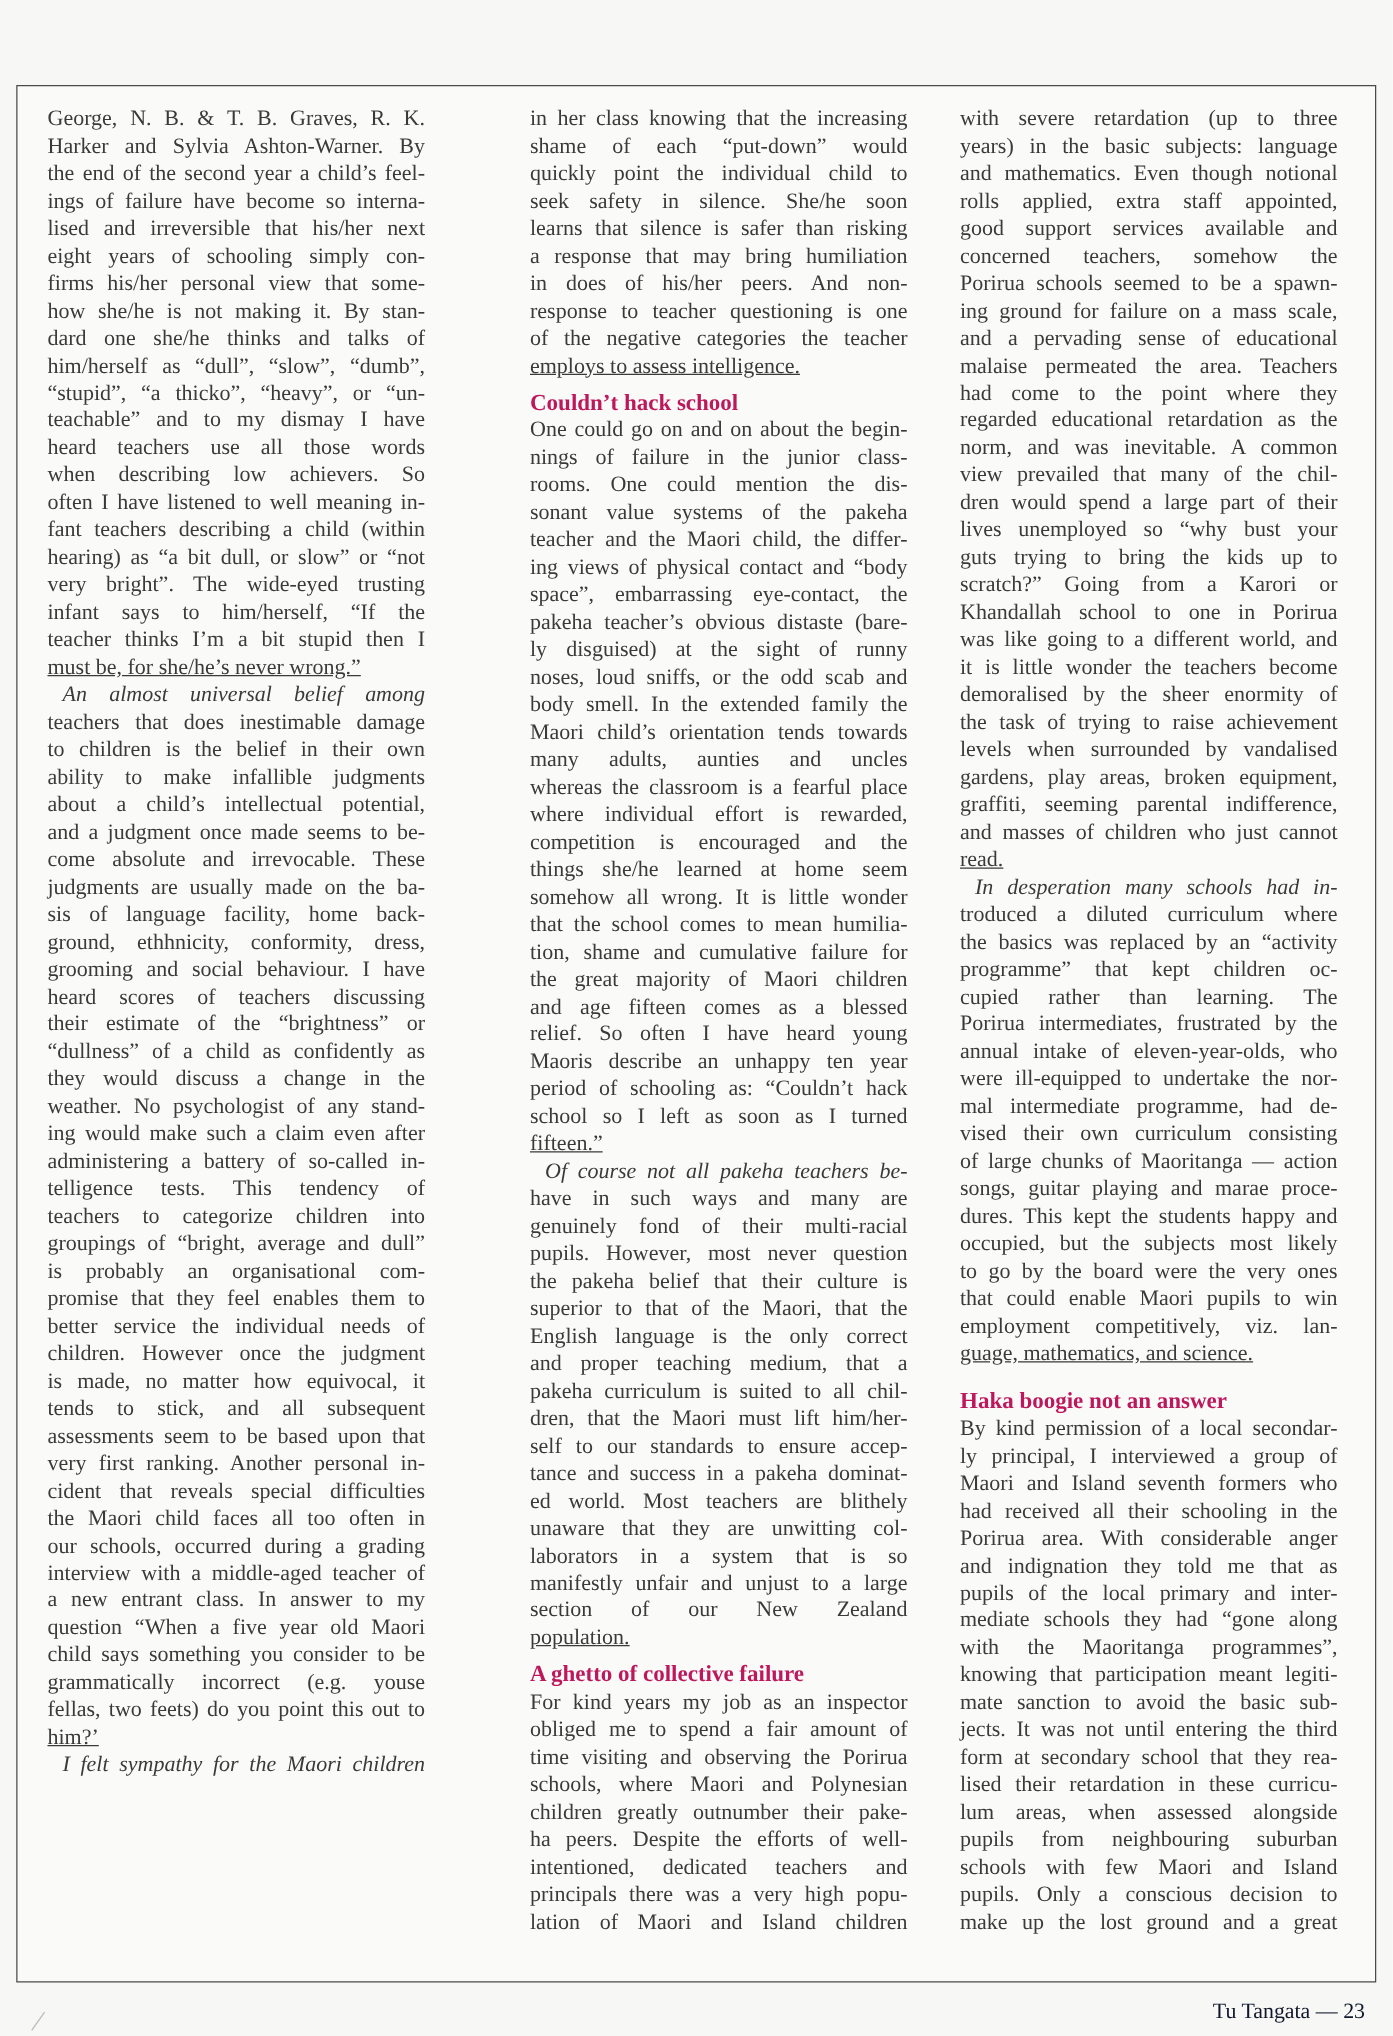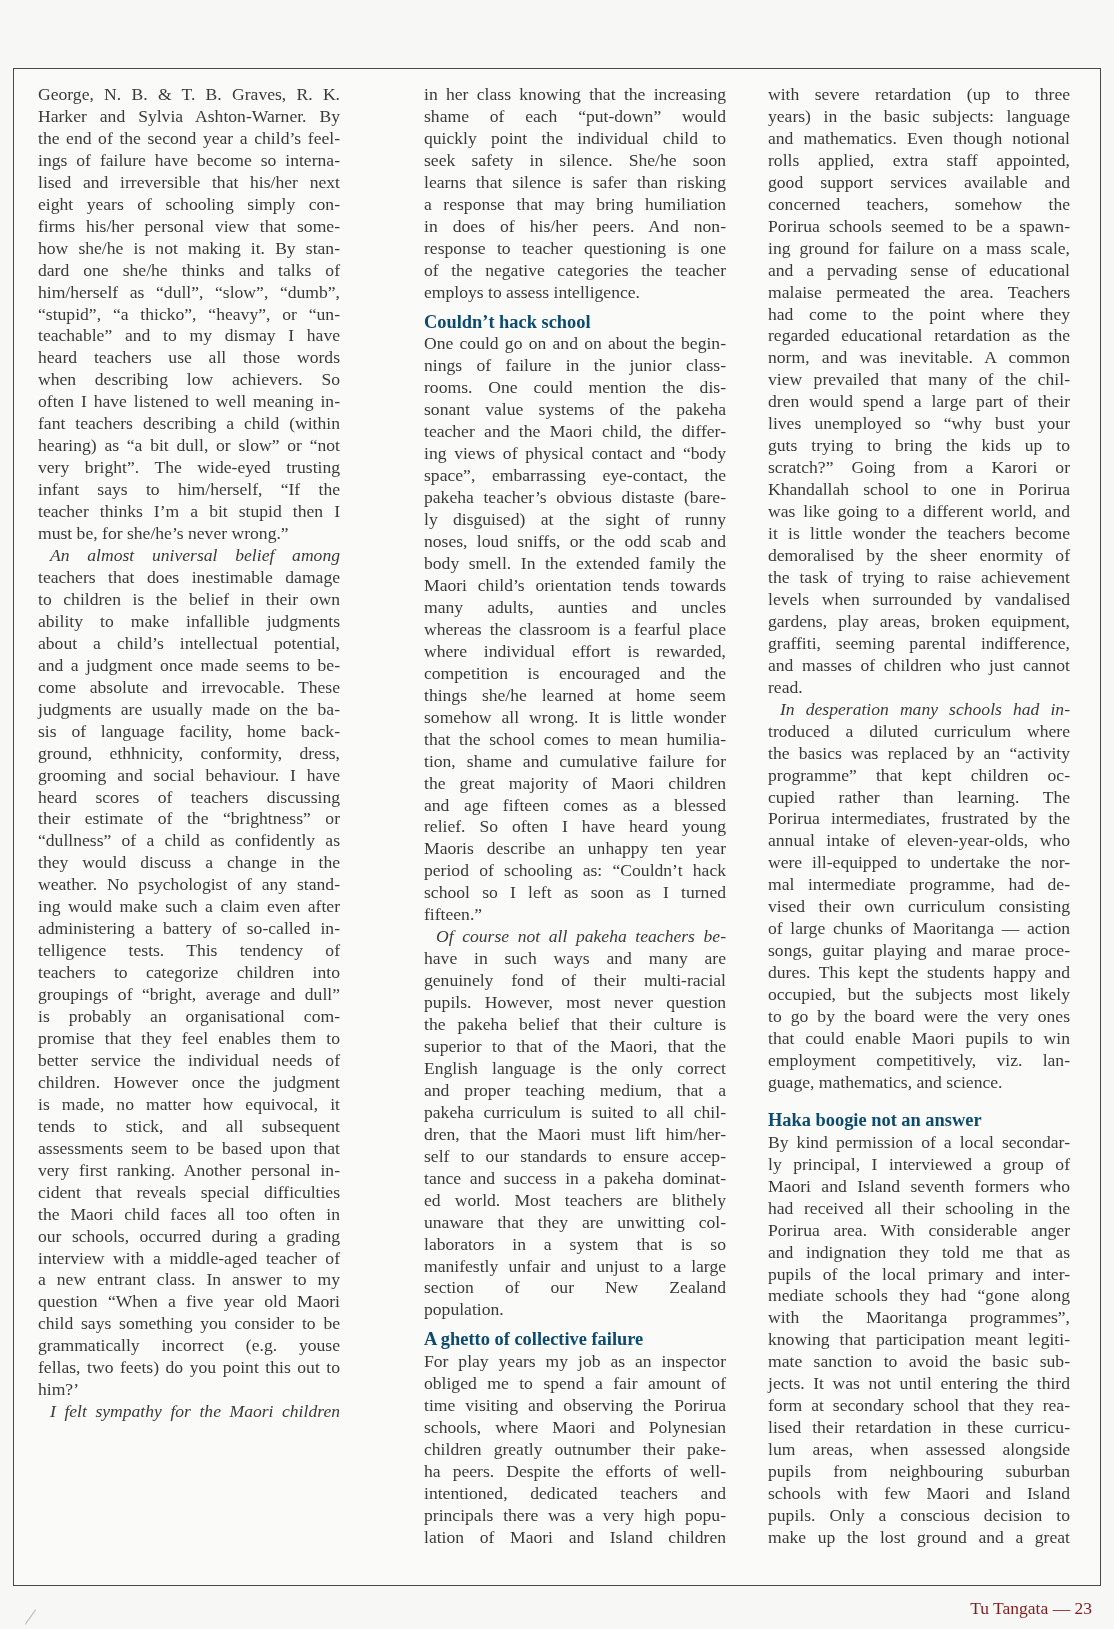--- a/index.html
+++ b/index.html
@@ -24,35 +24,35 @@
     top: 84px;
     width: 302px;
     font-size: 17.6px;
     line-height: 21.95px;
     text-align: justify;
   }
   .col1 { left: 38px; }
   .col2 { left: 424px; }
   .col3 { left: 768px; }
   .line { display: block; white-space: nowrap; text-align-last: justify; }
-  .line.last { text-align-last: left; }
+  .line.last { text-align-last: left; text-decoration: underline; }
   .indent { padding-left: 12px; font-style: italic; }
   .heading {
     display: block;
     font-weight: bold;
     font-size: 18.4px;
     margin-top: 8px;
     white-space: nowrap;
-    color: #0c4a6e;
+    color: #be185d;
   }
   .footer {
     position: absolute;
     right: 22px; top: 1598px;
     font-size: 17.5px;
-    color: #7f1d1d;
+    color: #0f172a;
   }
   .mark {
     position: absolute;
     left: 30px; top: 1608px;
     width: 1px; height: 18px;
     background: #bbb;
     transform: rotate(35deg);
   }
 </style>
 </head>
@@ -187,21 +187,21 @@
       <span class="line">tance and success in a pakeha dominat-</span>
       <span class="line">ed world. Most teachers are blithely</span>
       <span class="line">unaware that they are unwitting col-</span>
       <span class="line">laborators in a system that is so</span>
       <span class="line">manifestly unfair and unjust to a large</span>
       <span class="line">section of our New Zealand</span>
       <span class="line last">population.</span>
     </div>
     <span class="heading">A ghetto of collective failure</span>
     <div>
-      <span class="line">For play years my job as an inspector</span>
+      <span class="line">For kind years my job as an inspector</span>
       <span class="line">obliged me to spend a fair amount of</span>
       <span class="line">time visiting and observing the Porirua</span>
       <span class="line">schools, where Maori and Polynesian</span>
       <span class="line">children greatly outnumber their pake-</span>
       <span class="line">ha peers. Despite the efforts of well-</span>
       <span class="line">intentioned, dedicated teachers and</span>
       <span class="line">principals there was a very high popu-</span>
       <span class="line">lation of Maori and Island children</span>
     </div>
   </div>

